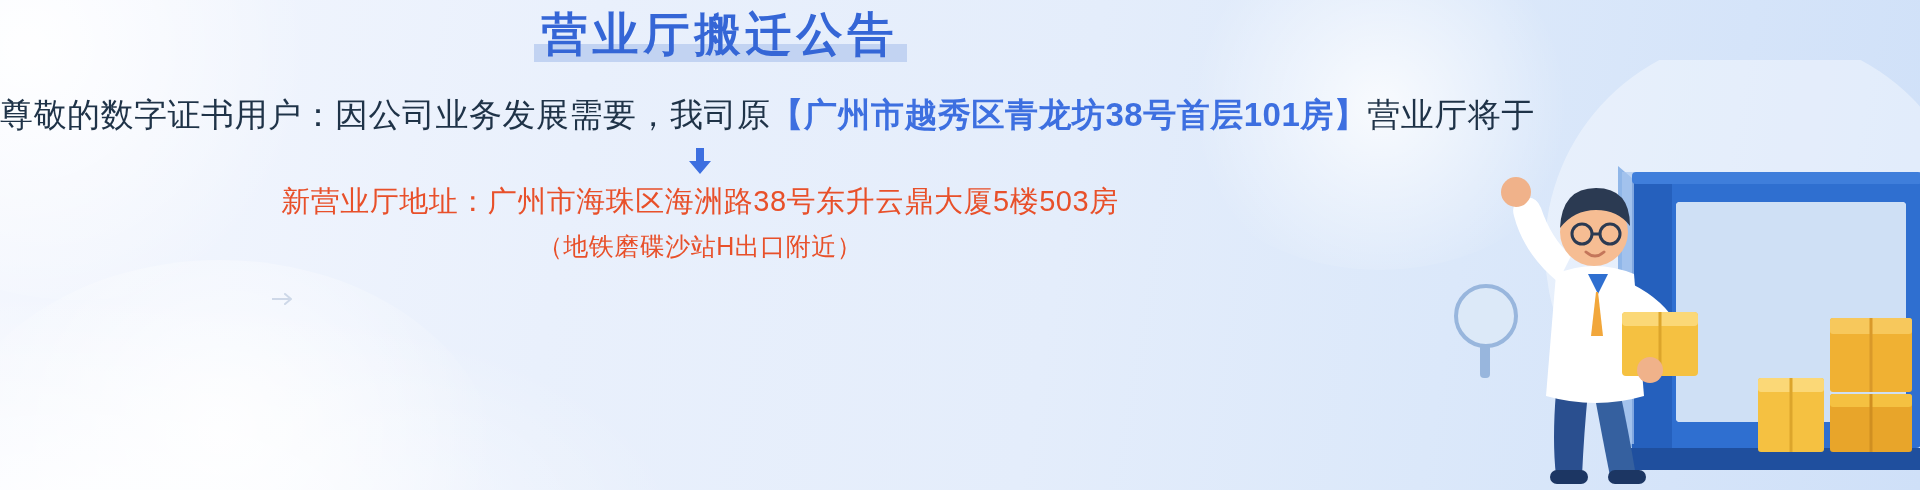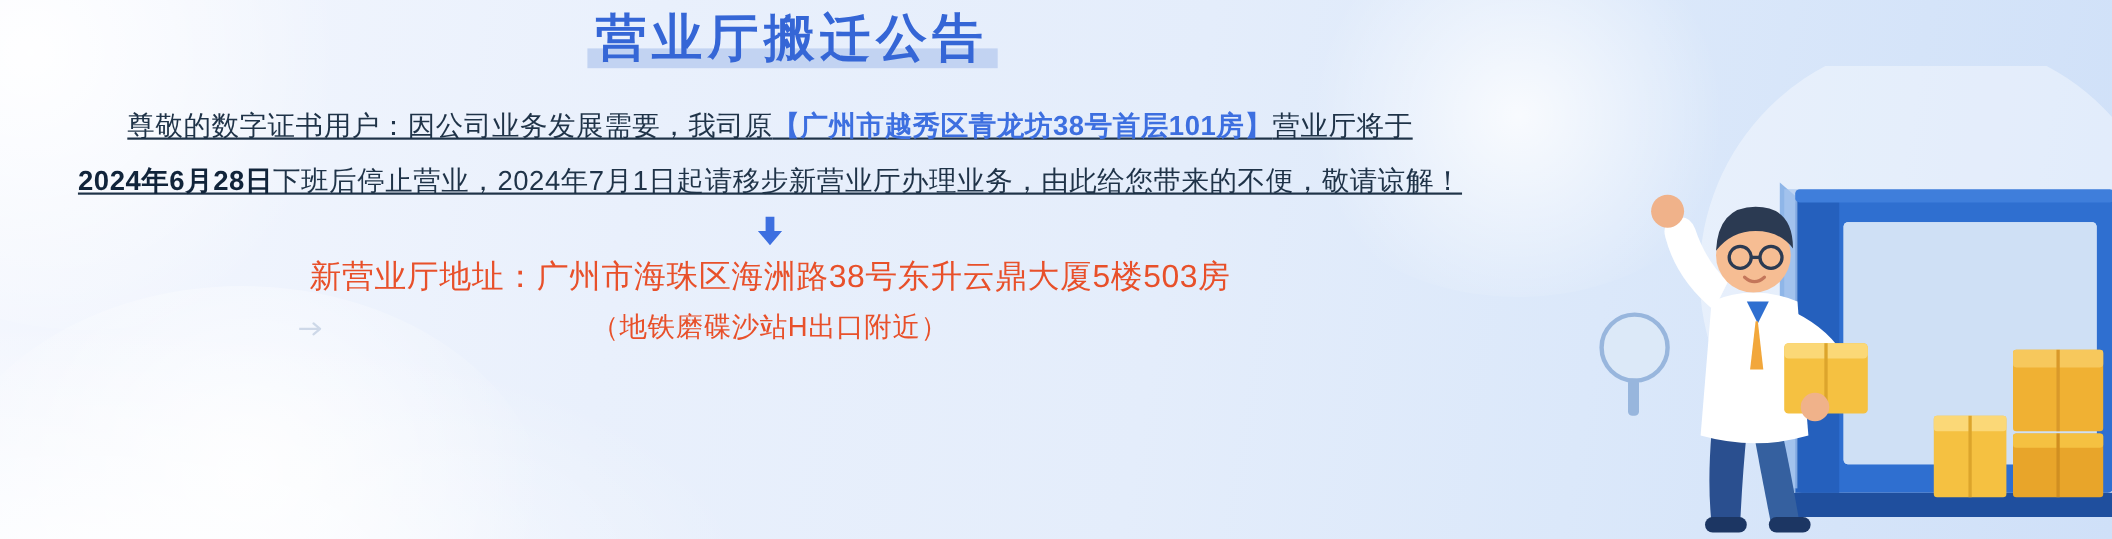--- a/index.html
+++ b/index.html
@@ -73,26 +73,25 @@
     font-size: 46px;
     font-weight: 700;
     letter-spacing: 5px;
     color: #3566d6;
     line-height: 1.25;
     white-space: nowrap;
   }
 
   .para {
     margin-top: 26px;
-    font-size: 25px;
+    font-size: 33px;
     line-height: 50px;
     color: #1f3348;
     letter-spacing: .5px;
     white-space: nowrap;
-    text-decoration: underline;
   }
   .para .line { display: block; }
   .hi-blue { color: #3d6fe0; font-weight: 700; }
   .hi-bold { color: #11243a; font-weight: 700; }
 
   .arrow {
     margin-top: 2px;
     height: 34px;
     line-height: 34px;
     color: #3d6fe0;
@@ -147,21 +146,20 @@
 
   <div class="content">
 
     <div class="title-wrap">
       <div class="title-hl"></div>
       <div class="title">营业厅搬迁公告</div>
     </div>
 
     <div class="para">
       <span class="line"><span>尊敬的数字证书用户：因公司业务发展需要，我司原</span><span class="hi-blue">【广州市越秀区青龙坊38号首层101房】</span><span>营业厅将于</span></span>
-      <span class="line"><span class="hi-bold">2024年6月28日</span><span>下班后停止营业，2024年7月1日起请移步新营业厅办理业务，由此给您带来的不便，敬请谅解！</span></span>
     </div>
 
     <div class="arrow">
       <svg width="34" height="34" viewBox="0 0 34 34" aria-hidden="true">
         <path d="M13 4 h8 v13 h7 L17 30 L6 17 h7 z" fill="#3d6fe0"></path>
       </svg>
     </div>
 
     <div class="addr">新营业厅地址：广州市海珠区海洲路38号东升云鼎大厦5楼503房</div>
     <div class="addr-sub">（地铁磨碟沙站H出口附近）</div>

